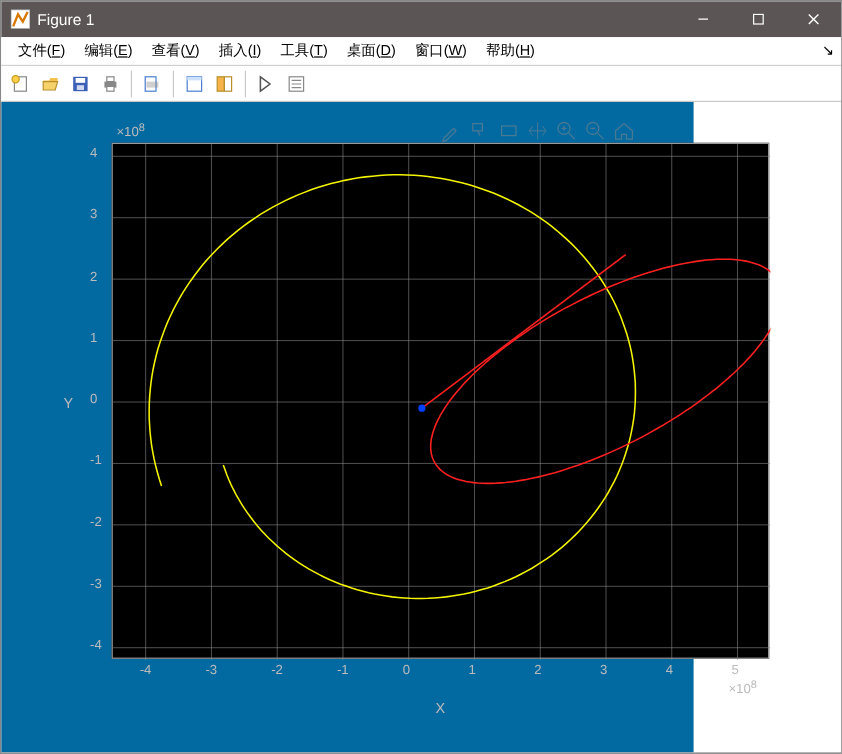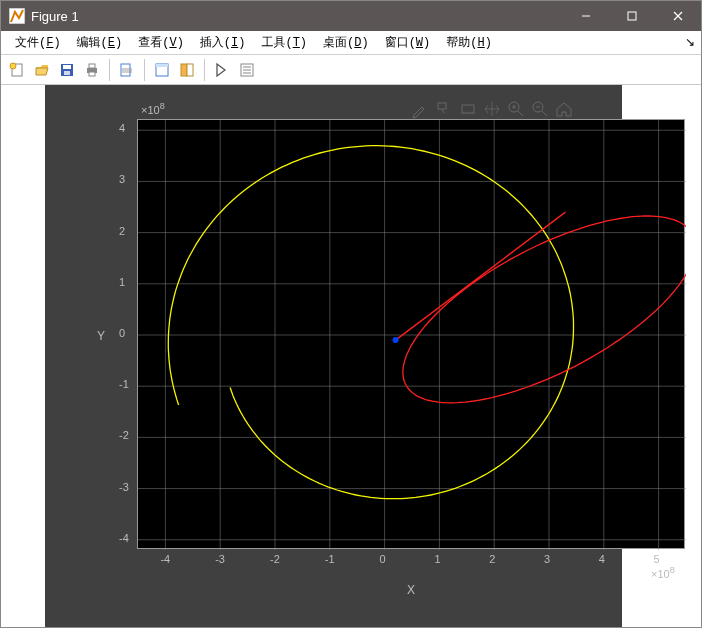--- a/index.html
+++ b/index.html
@@ -3,27 +3,27 @@
 <meta charset="utf-8">
 <style>
   * { box-sizing: border-box; margin: 0; padding: 0; }
   body { font-family: "Segoe UI", Arial, sans-serif; font-size: 12px; background: #fff; width: 702px; height: 628px; overflow: hidden; border: 1px solid #888; }
   .titlebar { background: #5b5556; color: #fff; height: 30px; display: flex; align-items: center; padding: 0 0 0 8px; }
   .titlebar .appicon { width: 16px; height: 16px; margin-right: 6px; }
   .titlebar .title { flex: 0 0 auto; font-size: 13px; }
   .titlebar .spacer { flex: 1; }
   .titlebar .winbtn { width: 46px; height: 30px; display: flex; align-items: center; justify-content: center; color: #fff; }
   .menubar { background: #fff; border-bottom: 1px solid #d0d0d0; height: 24px; display: flex; align-items: center; padding: 0 6px; position: relative; }
-  .menubar .menuitem { padding: 2px 8px; cursor: default; font-family: Liberation Mono, monospace; }
+  .menubar .menuitem { padding: 2px 8px; cursor: default; }
   .menubar .menuitem u { text-decoration: underline; }
   .menubar .corner { position: absolute; right: 6px; top: 4px; font-size: 12px; }
   .toolbar { background: #fff; border-bottom: 1px solid #c8c8c8; height: 30px; display: flex; align-items: center; padding: 2px 4px; gap: 1px; }
   .toolbar .sep { width: 1px; height: 22px; background: #c8c8c8; margin: 0 4px; }
   .tbtn { width: 24px; height: 24px; border: 1px solid transparent; display: flex; align-items: center; justify-content: center; border-radius: 2px; }
-  .canvas-wrap { position: relative; width: 577px; height: 542px; background: #404040; margin-left: 44px; }
+  .canvas-wrap { position: relative; width: 577px; height: 542px; background: #0369a1; }
   .axes-toolbar { position: absolute; top: 14px; right: 48px; display: flex; gap: 4px; opacity: 0.55; }
   .axes-toolbar .abtn { width: 20px; height: 20px; }
   .plotframe { position: absolute; left: 92px; top: 34px; width: 548px; height: 430px; background: #000; border: 1px solid #999; }
   .grid line { stroke: #888; stroke-width: 0.5; }
   .ticklabel { position: absolute; color: #bbb; font-size: 11px; }
   .axlabel { position: absolute; color: #bbb; font-size: 12px; }
   .exp { position: absolute; color: #bbb; font-size: 11px; }
 </style>
 </head>
 <body>

